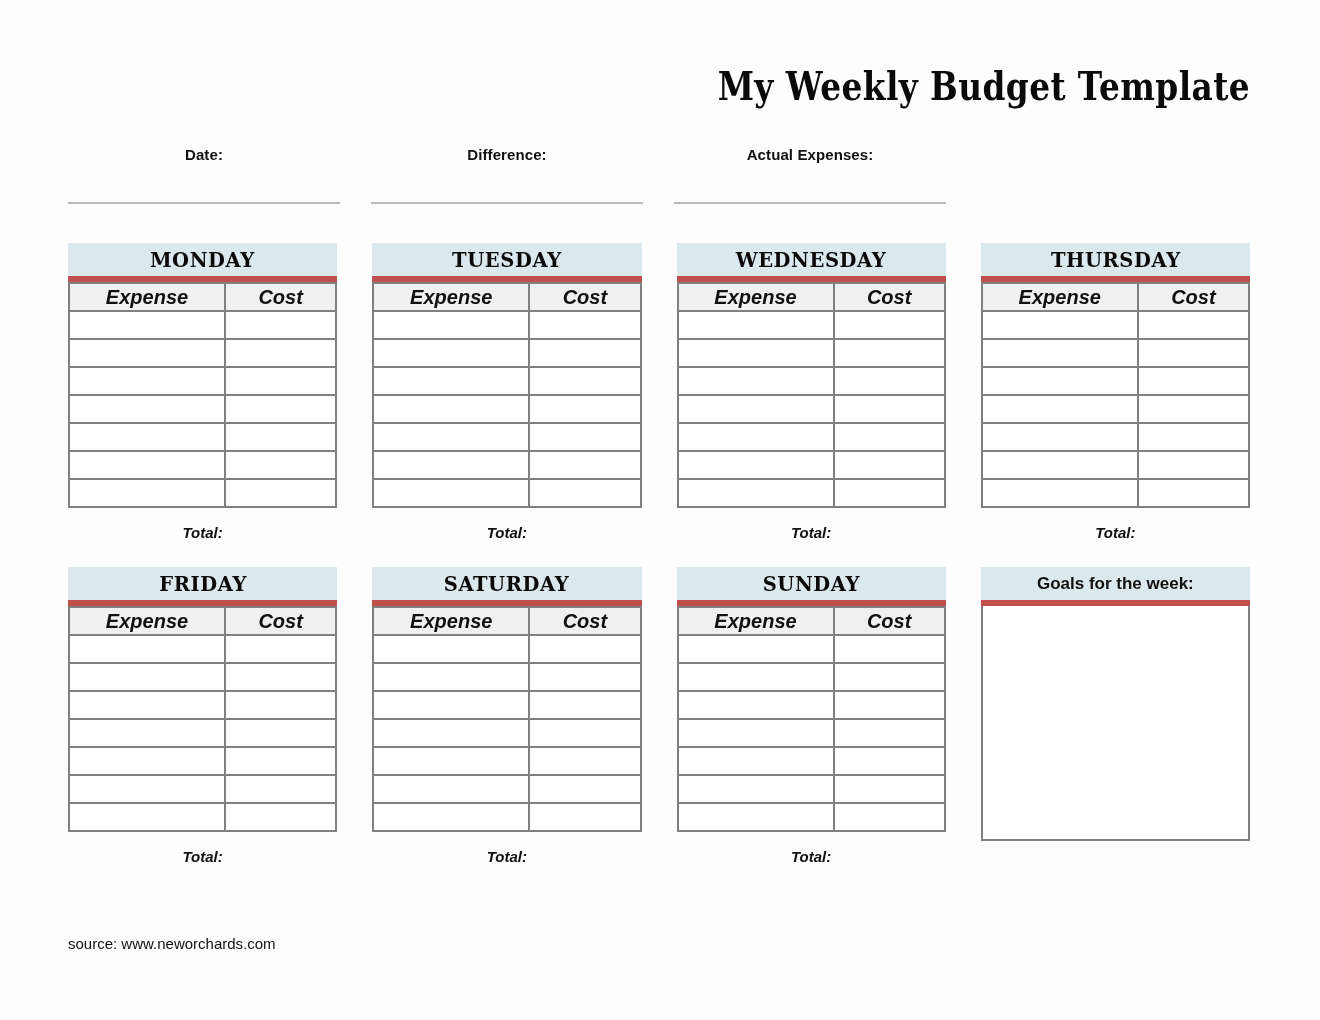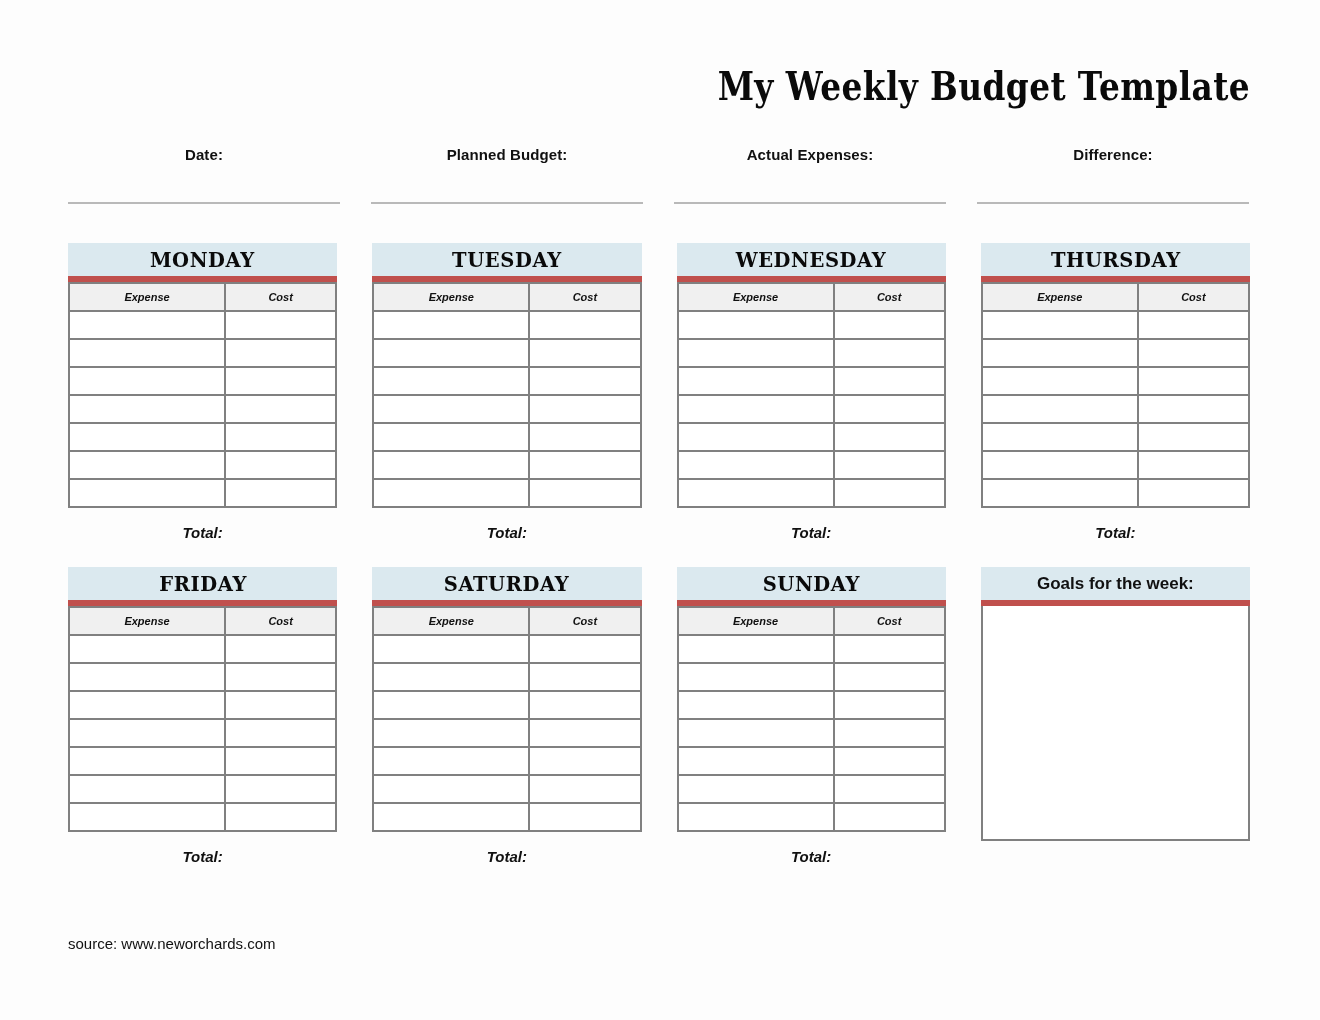--- a/index.html
+++ b/index.html
@@ -115,21 +115,21 @@
     table-layout: fixed;
   }
   .expense-table th,
   .expense-table td {
     border: 2px solid #808080;
     padding: 0;
   }
   .expense-table th {
     background: #f0f0f0;
     height: 26px;
-    font-size: 11px;
+    font-size: 20px;
     font-weight: bold;
     font-style: italic;
     color: #111111;
     text-align: center;
   }
   .expense-table th.col-expense { width: 58.5%; }
   .expense-table th.col-cost    { width: 41.5%; text-align: center; }
   .expense-table td {
     height: 26px;
     background: #ffffff;
@@ -168,368 +168,364 @@
 <body>
 
 <div class="page-title">My Weekly Budget Template</div>
 
 <div class="summary-row">
   <div class="summary-field">
     <div class="summary-label">Date:</div>
     <div class="summary-underline"></div>
   </div>
   <div class="summary-field">
-    <div class="summary-label">Planned Budget:</div>
+    <div class="summary-label">Difference:</div>
     <div class="summary-underline"></div>
   </div>
   <div class="summary-field">
     <div class="summary-label">Actual Expenses:</div>
     <div class="summary-underline"></div>
   </div>
-  <div class="summary-field">
-    <div class="summary-label">Difference:</div>
-    <div class="summary-underline"></div>
+</div>
+
+<div class="grid">
+
+  <div class="grid-row row-one">
+
+    <div class="card">
+      <div class="card-header">
+        <span class="day-name">MONDAY</span>
+      </div>
+      <div class="header-rule"></div>
+      <table class="expense-table">
+        <thead>
+          <tr>
+            <th class="col-expense">Expense</th>
+            <th class="col-cost">Cost</th>
+          </tr>
+        </thead>
+        <tbody>
+          <tr>
+              <td></td>
+              <td></td>
+            </tr>
+          <tr>
+              <td></td>
+              <td></td>
+            </tr>
+          <tr>
+              <td></td>
+              <td></td>
+            </tr>
+          <tr>
+              <td></td>
+              <td></td>
+            </tr>
+          <tr>
+              <td></td>
+              <td></td>
+            </tr>
+          <tr>
+              <td></td>
+              <td></td>
+            </tr>
+          <tr>
+              <td></td>
+              <td></td>
+            </tr>
+        </tbody>
+      </table>
+      <div class="total-line">Total:</div>
+    </div>
+
+    <div class="card">
+      <div class="card-header">
+        <span class="day-name">TUESDAY</span>
+      </div>
+      <div class="header-rule"></div>
+      <table class="expense-table">
+        <thead>
+          <tr>
+            <th class="col-expense">Expense</th>
+            <th class="col-cost">Cost</th>
+          </tr>
+        </thead>
+        <tbody>
+          <tr>
+              <td></td>
+              <td></td>
+            </tr>
+          <tr>
+              <td></td>
+              <td></td>
+            </tr>
+          <tr>
+              <td></td>
+              <td></td>
+            </tr>
+          <tr>
+              <td></td>
+              <td></td>
+            </tr>
+          <tr>
+              <td></td>
+              <td></td>
+            </tr>
+          <tr>
+              <td></td>
+              <td></td>
+            </tr>
+          <tr>
+              <td></td>
+              <td></td>
+            </tr>
+        </tbody>
+      </table>
+      <div class="total-line">Total:</div>
+    </div>
+
+    <div class="card">
+      <div class="card-header">
+        <span class="day-name">WEDNESDAY</span>
+      </div>
+      <div class="header-rule"></div>
+      <table class="expense-table">
+        <thead>
+          <tr>
+            <th class="col-expense">Expense</th>
+            <th class="col-cost">Cost</th>
+          </tr>
+        </thead>
+        <tbody>
+          <tr>
+              <td></td>
+              <td></td>
+            </tr>
+          <tr>
+              <td></td>
+              <td></td>
+            </tr>
+          <tr>
+              <td></td>
+              <td></td>
+            </tr>
+          <tr>
+              <td></td>
+              <td></td>
+            </tr>
+          <tr>
+              <td></td>
+              <td></td>
+            </tr>
+          <tr>
+              <td></td>
+              <td></td>
+            </tr>
+          <tr>
+              <td></td>
+              <td></td>
+            </tr>
+        </tbody>
+      </table>
+      <div class="total-line">Total:</div>
+    </div>
+
+    <div class="card">
+      <div class="card-header">
+        <span class="day-name">THURSDAY</span>
+      </div>
+      <div class="header-rule"></div>
+      <table class="expense-table">
+        <thead>
+          <tr>
+            <th class="col-expense">Expense</th>
+            <th class="col-cost">Cost</th>
+          </tr>
+        </thead>
+        <tbody>
+          <tr>
+              <td></td>
+              <td></td>
+            </tr>
+          <tr>
+              <td></td>
+              <td></td>
+            </tr>
+          <tr>
+              <td></td>
+              <td></td>
+            </tr>
+          <tr>
+              <td></td>
+              <td></td>
+            </tr>
+          <tr>
+              <td></td>
+              <td></td>
+            </tr>
+          <tr>
+              <td></td>
+              <td></td>
+            </tr>
+          <tr>
+              <td></td>
+              <td></td>
+            </tr>
+        </tbody>
+      </table>
+      <div class="total-line">Total:</div>
+    </div>
+
   </div>
+
+  <div class="grid-row row-two">
+
+    <div class="card">
+      <div class="card-header">
+        <span class="day-name">FRIDAY</span>
+      </div>
+      <div class="header-rule"></div>
+      <table class="expense-table">
+        <thead>
+          <tr>
+            <th class="col-expense">Expense</th>
+            <th class="col-cost">Cost</th>
+          </tr>
+        </thead>
+        <tbody>
+          <tr>
+              <td></td>
+              <td></td>
+            </tr>
+          <tr>
+              <td></td>
+              <td></td>
+            </tr>
+          <tr>
+              <td></td>
+              <td></td>
+            </tr>
+          <tr>
+              <td></td>
+              <td></td>
+            </tr>
+          <tr>
+              <td></td>
+              <td></td>
+            </tr>
+          <tr>
+              <td></td>
+              <td></td>
+            </tr>
+          <tr>
+              <td></td>
+              <td></td>
+            </tr>
+        </tbody>
+      </table>
+      <div class="total-line">Total:</div>
+    </div>
+
+    <div class="card">
+      <div class="card-header">
+        <span class="day-name">SATURDAY</span>
+      </div>
+      <div class="header-rule"></div>
+      <table class="expense-table">
+        <thead>
+          <tr>
+            <th class="col-expense">Expense</th>
+            <th class="col-cost">Cost</th>
+          </tr>
+        </thead>
+        <tbody>
+          <tr>
+              <td></td>
+              <td></td>
+            </tr>
+          <tr>
+              <td></td>
+              <td></td>
+            </tr>
+          <tr>
+              <td></td>
+              <td></td>
+            </tr>
+          <tr>
+              <td></td>
+              <td></td>
+            </tr>
+          <tr>
+              <td></td>
+              <td></td>
+            </tr>
+          <tr>
+              <td></td>
+              <td></td>
+            </tr>
+          <tr>
+              <td></td>
+              <td></td>
+            </tr>
+        </tbody>
+      </table>
+      <div class="total-line">Total:</div>
+    </div>
+
+    <div class="card">
+      <div class="card-header">
+        <span class="day-name">SUNDAY</span>
+      </div>
+      <div class="header-rule"></div>
+      <table class="expense-table">
+        <thead>
+          <tr>
+            <th class="col-expense">Expense</th>
+            <th class="col-cost">Cost</th>
+          </tr>
+        </thead>
+        <tbody>
+          <tr>
+              <td></td>
+              <td></td>
+            </tr>
+          <tr>
+              <td></td>
+              <td></td>
+            </tr>
+          <tr>
+              <td></td>
+              <td></td>
+            </tr>
+          <tr>
+              <td></td>
+              <td></td>
+            </tr>
+          <tr>
+              <td></td>
+              <td></td>
+            </tr>
+          <tr>
+              <td></td>
+              <td></td>
+            </tr>
+          <tr>
+              <td></td>
+              <td></td>
+            </tr>
+        </tbody>
+      </table>
+      <div class="total-line">Total:</div>
+    </div>
+
+    <div class="card">
+      <div class="card-header">
+        <span class="goals-name">Goals for the week:</span>
+      </div>
+      <div class="header-rule"></div>
+      <div class="goals-box"></div>
+    </div>
+
+  </div>
+
 </div>
 
-<div class="grid">
-
-  <div class="grid-row row-one">
-
-    <div class="card">
-      <div class="card-header">
-        <span class="day-name">MONDAY</span>
-      </div>
-      <div class="header-rule"></div>
-      <table class="expense-table">
-        <thead>
-          <tr>
-            <th class="col-expense">Expense</th>
-            <th class="col-cost">Cost</th>
-          </tr>
-        </thead>
-        <tbody>
-          <tr>
-              <td></td>
-              <td></td>
-            </tr>
-          <tr>
-              <td></td>
-              <td></td>
-            </tr>
-          <tr>
-              <td></td>
-              <td></td>
-            </tr>
-          <tr>
-              <td></td>
-              <td></td>
-            </tr>
-          <tr>
-              <td></td>
-              <td></td>
-            </tr>
-          <tr>
-              <td></td>
-              <td></td>
-            </tr>
-          <tr>
-              <td></td>
-              <td></td>
-            </tr>
-        </tbody>
-      </table>
-      <div class="total-line">Total:</div>
-    </div>
-
-    <div class="card">
-      <div class="card-header">
-        <span class="day-name">TUESDAY</span>
-      </div>
-      <div class="header-rule"></div>
-      <table class="expense-table">
-        <thead>
-          <tr>
-            <th class="col-expense">Expense</th>
-            <th class="col-cost">Cost</th>
-          </tr>
-        </thead>
-        <tbody>
-          <tr>
-              <td></td>
-              <td></td>
-            </tr>
-          <tr>
-              <td></td>
-              <td></td>
-            </tr>
-          <tr>
-              <td></td>
-              <td></td>
-            </tr>
-          <tr>
-              <td></td>
-              <td></td>
-            </tr>
-          <tr>
-              <td></td>
-              <td></td>
-            </tr>
-          <tr>
-              <td></td>
-              <td></td>
-            </tr>
-          <tr>
-              <td></td>
-              <td></td>
-            </tr>
-        </tbody>
-      </table>
-      <div class="total-line">Total:</div>
-    </div>
-
-    <div class="card">
-      <div class="card-header">
-        <span class="day-name">WEDNESDAY</span>
-      </div>
-      <div class="header-rule"></div>
-      <table class="expense-table">
-        <thead>
-          <tr>
-            <th class="col-expense">Expense</th>
-            <th class="col-cost">Cost</th>
-          </tr>
-        </thead>
-        <tbody>
-          <tr>
-              <td></td>
-              <td></td>
-            </tr>
-          <tr>
-              <td></td>
-              <td></td>
-            </tr>
-          <tr>
-              <td></td>
-              <td></td>
-            </tr>
-          <tr>
-              <td></td>
-              <td></td>
-            </tr>
-          <tr>
-              <td></td>
-              <td></td>
-            </tr>
-          <tr>
-              <td></td>
-              <td></td>
-            </tr>
-          <tr>
-              <td></td>
-              <td></td>
-            </tr>
-        </tbody>
-      </table>
-      <div class="total-line">Total:</div>
-    </div>
-
-    <div class="card">
-      <div class="card-header">
-        <span class="day-name">THURSDAY</span>
-      </div>
-      <div class="header-rule"></div>
-      <table class="expense-table">
-        <thead>
-          <tr>
-            <th class="col-expense">Expense</th>
-            <th class="col-cost">Cost</th>
-          </tr>
-        </thead>
-        <tbody>
-          <tr>
-              <td></td>
-              <td></td>
-            </tr>
-          <tr>
-              <td></td>
-              <td></td>
-            </tr>
-          <tr>
-              <td></td>
-              <td></td>
-            </tr>
-          <tr>
-              <td></td>
-              <td></td>
-            </tr>
-          <tr>
-              <td></td>
-              <td></td>
-            </tr>
-          <tr>
-              <td></td>
-              <td></td>
-            </tr>
-          <tr>
-              <td></td>
-              <td></td>
-            </tr>
-        </tbody>
-      </table>
-      <div class="total-line">Total:</div>
-    </div>
-
-  </div>
-
-  <div class="grid-row row-two">
-
-    <div class="card">
-      <div class="card-header">
-        <span class="day-name">FRIDAY</span>
-      </div>
-      <div class="header-rule"></div>
-      <table class="expense-table">
-        <thead>
-          <tr>
-            <th class="col-expense">Expense</th>
-            <th class="col-cost">Cost</th>
-          </tr>
-        </thead>
-        <tbody>
-          <tr>
-              <td></td>
-              <td></td>
-            </tr>
-          <tr>
-              <td></td>
-              <td></td>
-            </tr>
-          <tr>
-              <td></td>
-              <td></td>
-            </tr>
-          <tr>
-              <td></td>
-              <td></td>
-            </tr>
-          <tr>
-              <td></td>
-              <td></td>
-            </tr>
-          <tr>
-              <td></td>
-              <td></td>
-            </tr>
-          <tr>
-              <td></td>
-              <td></td>
-            </tr>
-        </tbody>
-      </table>
-      <div class="total-line">Total:</div>
-    </div>
-
-    <div class="card">
-      <div class="card-header">
-        <span class="day-name">SATURDAY</span>
-      </div>
-      <div class="header-rule"></div>
-      <table class="expense-table">
-        <thead>
-          <tr>
-            <th class="col-expense">Expense</th>
-            <th class="col-cost">Cost</th>
-          </tr>
-        </thead>
-        <tbody>
-          <tr>
-              <td></td>
-              <td></td>
-            </tr>
-          <tr>
-              <td></td>
-              <td></td>
-            </tr>
-          <tr>
-              <td></td>
-              <td></td>
-            </tr>
-          <tr>
-              <td></td>
-              <td></td>
-            </tr>
-          <tr>
-              <td></td>
-              <td></td>
-            </tr>
-          <tr>
-              <td></td>
-              <td></td>
-            </tr>
-          <tr>
-              <td></td>
-              <td></td>
-            </tr>
-        </tbody>
-      </table>
-      <div class="total-line">Total:</div>
-    </div>
-
-    <div class="card">
-      <div class="card-header">
-        <span class="day-name">SUNDAY</span>
-      </div>
-      <div class="header-rule"></div>
-      <table class="expense-table">
-        <thead>
-          <tr>
-            <th class="col-expense">Expense</th>
-            <th class="col-cost">Cost</th>
-          </tr>
-        </thead>
-        <tbody>
-          <tr>
-              <td></td>
-              <td></td>
-            </tr>
-          <tr>
-              <td></td>
-              <td></td>
-            </tr>
-          <tr>
-              <td></td>
-              <td></td>
-            </tr>
-          <tr>
-              <td></td>
-              <td></td>
-            </tr>
-          <tr>
-              <td></td>
-              <td></td>
-            </tr>
-          <tr>
-              <td></td>
-              <td></td>
-            </tr>
-          <tr>
-              <td></td>
-              <td></td>
-            </tr>
-        </tbody>
-      </table>
-      <div class="total-line">Total:</div>
-    </div>
-
-    <div class="card">
-      <div class="card-header">
-        <span class="goals-name">Goals for the week:</span>
-      </div>
-      <div class="header-rule"></div>
-      <div class="goals-box"></div>
-    </div>
-
-  </div>
-
-</div>
-
 <div class="source-note">source: www.neworchards.com</div>
 
 </body></html>

